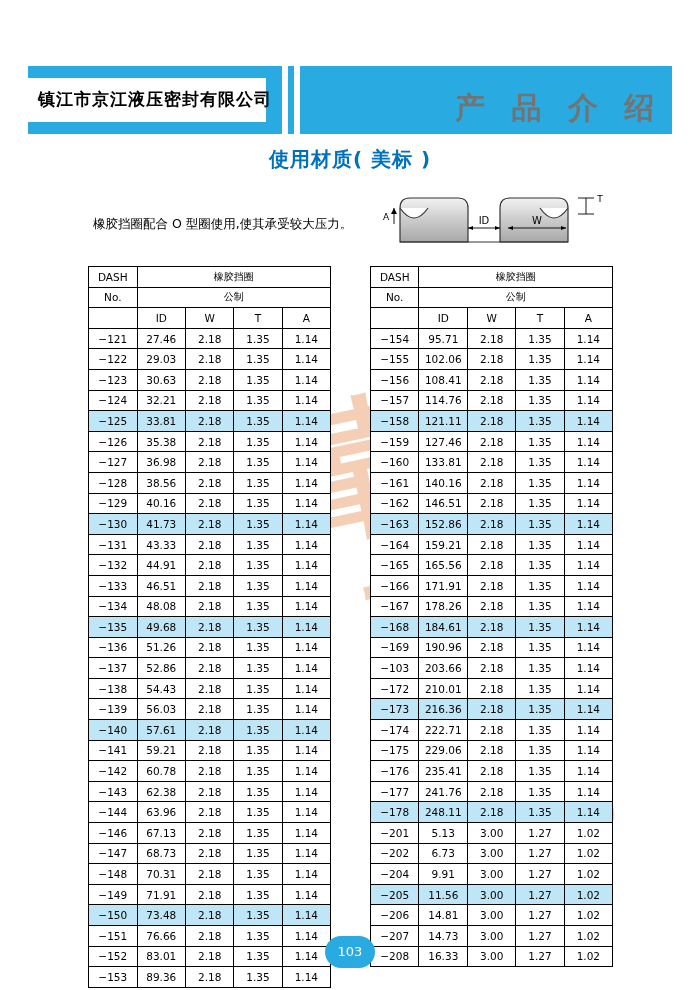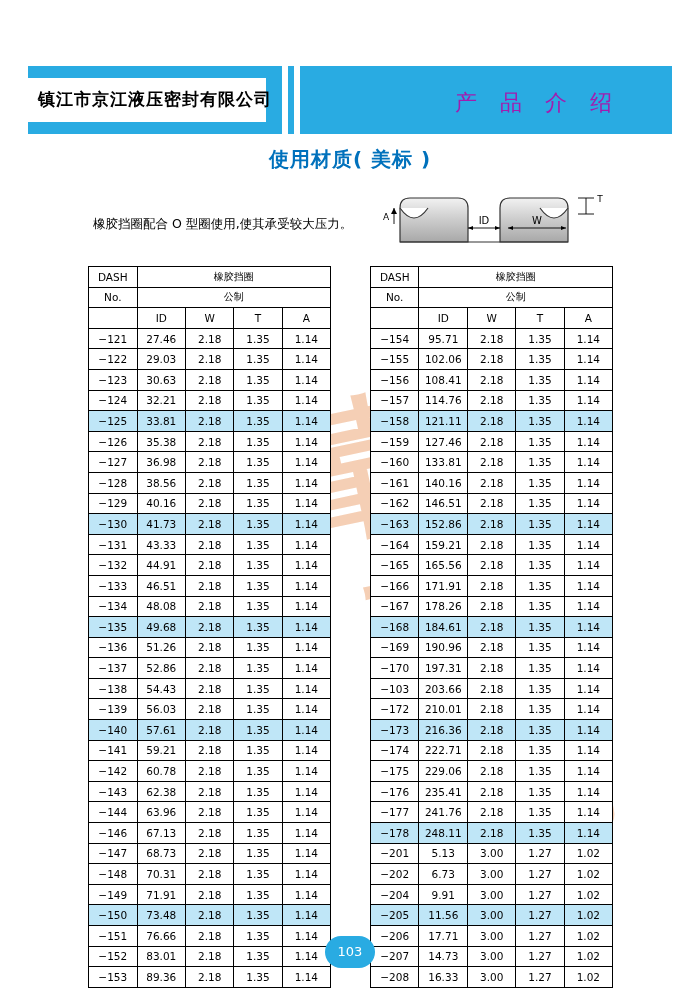--- a/index.html
+++ b/index.html
@@ -55,23 +55,23 @@
     width: 6px;
     height: 68px;
     background: #ffffff;
   }
   .header-divider.d1 { left: 282px; }
   .header-divider.d2 { left: 294px; }
   .header-title {
     position: absolute;
     left: 455px;
     top: 72px;
-    font-size: 22px;
-    font-weight: normal;
-    color: #a21caf;
+    font-size: 30px;
+    font-weight: bold;
+    color: #737373;
     letter-spacing: 8px;
   }
   
   .subtitle {
     position: absolute;
     left: 0;
     top: 130px;
     width: 700px;
     text-align: center;
     font-size: 20px;
@@ -601,27 +601,20 @@
             <td>1.14</td>
           </tr>
           <tr>
             <td>−169</td>
             <td>190.96</td>
             <td>2.18</td>
             <td>1.35</td>
             <td>1.14</td>
           </tr>
           <tr>
-            <td>−170</td>
-            <td>197.31</td>
-            <td>2.18</td>
-            <td>1.35</td>
-            <td>1.14</td>
-          </tr>
-          <tr>
             <td>−103</td>
             <td>203.66</td>
             <td>2.18</td>
             <td>1.35</td>
             <td>1.14</td>
           </tr>
           <tr>
             <td>−172</td>
             <td>210.01</td>
             <td>2.18</td>
@@ -693,21 +686,21 @@
           </tr>
           <tr class="hl">
             <td>−205</td>
             <td>11.56</td>
             <td>3.00</td>
             <td>1.27</td>
             <td>1.02</td>
           </tr>
           <tr>
             <td>−206</td>
-            <td>17.71</td>
+            <td>14.81</td>
             <td>3.00</td>
             <td>1.27</td>
             <td>1.02</td>
           </tr>
           <tr>
             <td>−207</td>
             <td>14.73</td>
             <td>3.00</td>
             <td>1.27</td>
             <td>1.02</td>

